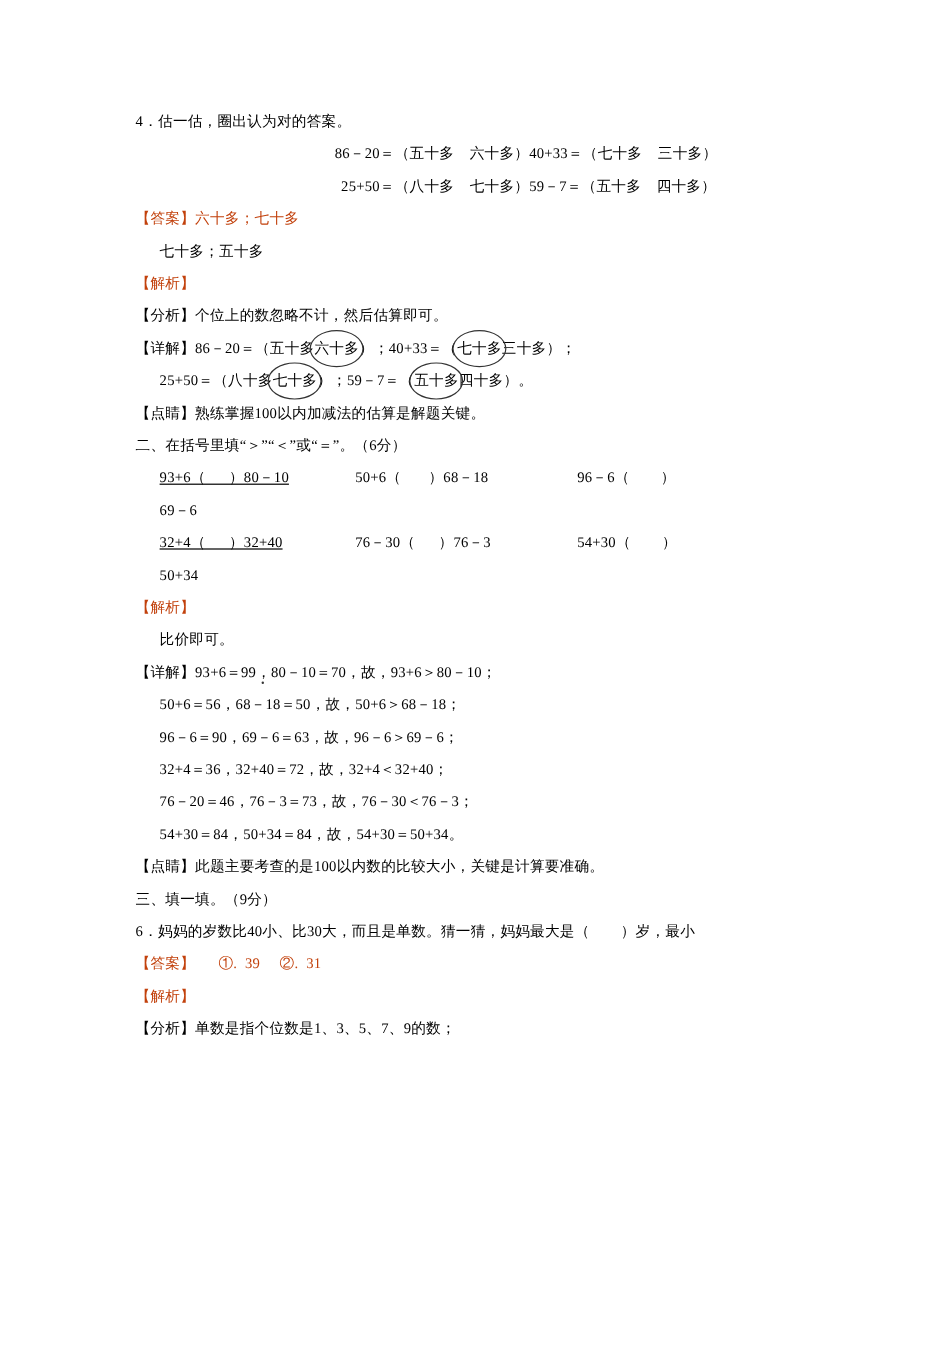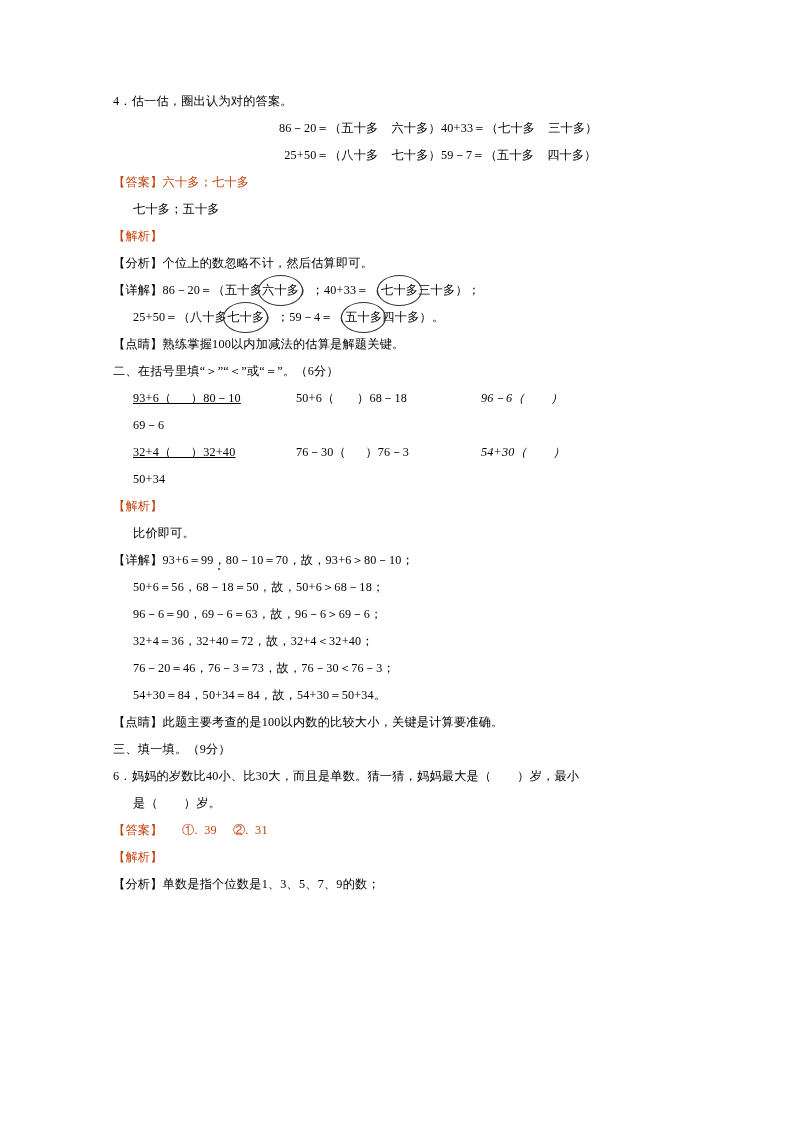--- a/index.html
+++ b/index.html
@@ -49,21 +49,21 @@
     white-space: pre;
   }
   .row2 > .colB {
     white-space: pre;
   }
   .row3 {
     display: flex;
   }
   .row3 > .c1 { width: 163px; white-space: pre; text-decoration: underline; }
   .row3 > .c2 { width: 185px; white-space: pre; }
-  .row3 > .c3 { white-space: pre; font-style: italic; }
+  .row3 > .c3 { white-space: pre; }
   .circ {
     position: relative;
     display: inline-block;
   }
   .circ::after {
     content: "";
     position: absolute;
     left: -4px;
     top: -2px;
     right: -4px;
@@ -99,21 +99,21 @@
       <span class="colB">59－7＝（五十多    四十多）</span>
     </div>
 
     <div class="line ans">【答案】六十多；七十多</div>
     <div class="line indent">七十多；五十多</div>
     <div class="line ans">【解析】</div>
     <div class="line">【分析】个位上的数忽略不计，然后估算即可。</div>
 
     <div class="line"><span>【详解】86－20＝（五十多</span><span class="circ">六十多</span><span>）；40+33＝（</span><span class="circ">七十多</span><span>三十多）；</span></div>
 
-    <div class="line indent"><span>25+50＝（八十多</span><span class="circ">七十多</span><span>）；59－4＝（</span><span class="circ">五十多</span><span>四十多）。</span></div>
+    <div class="line indent"><span>25+50＝（八十多</span><span class="circ">七十多</span><span>）；59－7＝（</span><span class="circ">五十多</span><span>四十多）。</span></div>
 
     <div class="line">【点睛】熟练掌握100以内加减法的估算是解题关键。</div>
 
     <div class="line">二、在括号里填“＞”“＜”或“＝”。（6分）</div>
 
     <div class="line row3 indent">
       <span class="c1">93+6（      ）80－10</span>
       <span class="c2">50+6（       ）68－18</span>
       <span class="c3">96－6（        ）</span>
     </div>
@@ -133,20 +133,19 @@
     <div class="line indent">50+6＝56，68－18＝50，故，50+6＞68－18；</div>
     <div class="line indent">96－6＝90，69－6＝63，故，96－6＞69－6；</div>
     <div class="line indent">32+4＝36，32+40＝72，故，32+4＜32+40；</div>
     <div class="line indent">76－20＝46，76－3＝73，故，76－30＜76－3；</div>
     <div class="line indent">54+30＝84，50+34＝84，故，54+30＝50+34。</div>
 
     <div class="line">【点睛】此题主要考查的是100以内数的比较大小，关键是计算要准确。</div>
 
     <div class="line">三、填一填。（9分）</div>
     <div class="line">6．妈妈的岁数比40小、比30大，而且是单数。猜一猜，妈妈最大是（        ）岁，最小</div>
-    <div class="line indent">是（        ）岁。</div>
     <div class="line ans">【答案】      ①.  39     ②.  31</div>
     <div class="line ans">【解析】</div>
     <div class="line">【分析】单数是指个位数是1、3、5、7、9的数；</div>
 
   </div>
   <div class="dot"></div>
 </div>
 
 </body></html>

